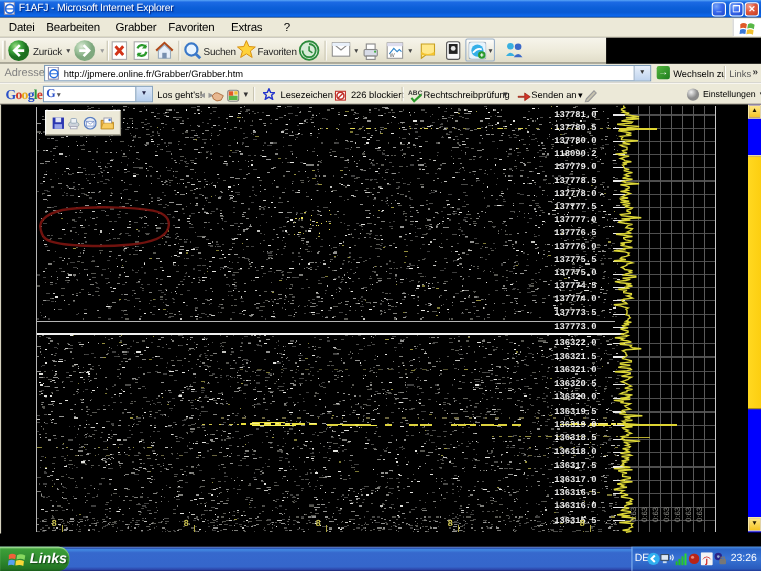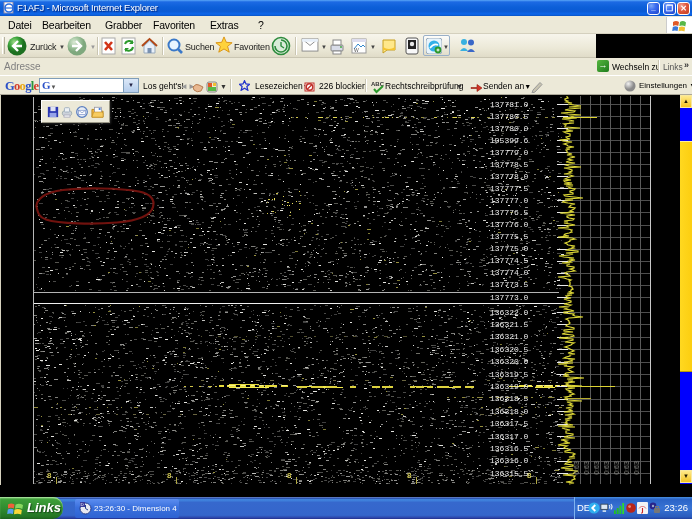--- a/index.html
+++ b/index.html
@@ -11,21 +11,21 @@
 .tbtn{position:absolute;top:2px;width:13px;height:13px;border-radius:3px;border:1px solid #fff;color:#fff;font-size:8px;line-height:11px;text-align:center;font-weight:bold}
 .bblue{background:radial-gradient(circle at 30% 25%,#7ba6f5 0%,#3a6cf0 40%,#1e43c8 100%)}
 .bred{background:radial-gradient(circle at 30% 25%,#f2a292 0%,#e0583d 45%,#c33c1e 100%)}
 
 
 #menu{left:0;top:16px;width:692px;height:18px;background:#ece9d8;border-bottom:1px solid #d4d0be}
 #menu span{position:absolute;top:3px;font-size:10.5px;color:#000;letter-spacing:-0.2px}
 #winlogo{position:absolute;right:0;top:1px;width:26px;height:16px;background:#fff;border-left:1px solid #ccc}
 
 
-#tbar{left:0;top:34px;width:596px;height:24px;background:linear-gradient(180deg,#f7f5ec,#ece9d8 60%,#e0dcc8);border-bottom:1px solid #c9c5b2}
+#tbar{left:0;top:34px;width:551px;height:24px;background:linear-gradient(180deg,#f7f5ec,#ece9d8 60%,#e0dcc8);border-bottom:1px solid #c9c5b2}
 .grip{position:absolute;left:2px;top:3px;bottom:3px;width:3px;border-left:1px solid #fff;border-right:1px solid #b5b2a0}
 .vsep{position:absolute;top:3px;width:2px;height:18px;border-left:1px solid #c9c5b2;border-right:1px solid #fff}
 .tlab2{position:absolute;top:8px;font-size:9px;color:#222;letter-spacing:-0.2px}
 .drp{position:absolute;top:10px;font-size:6px;color:#444}
 
 
 #abar{left:0;top:58px;width:692px;height:17px;background:#ece9d8}
 #abar .lbl{position:absolute;left:4px;top:3px;font-size:10px;color:#808080}
 #afield{position:absolute;left:40px;top:1px;width:552px;height:15px;background:#fff;border:1px solid #7f9db9}
 #afield .url{position:absolute;left:17px;top:2px;font-size:8.5px;color:#000;white-space:nowrap}
@@ -36,21 +36,21 @@
 #abar .chev{position:absolute;left:684px;top:2px;font-size:9px;color:#333;font-weight:bold}
 
 
 #gbar{left:0;top:75px;width:692px;height:20px;background:#ece9d8;border-bottom:1px solid #aca899;border-top:1px solid #fff}
 #gbar .it{position:absolute;top:5px;font-size:8.5px;color:#000;white-space:nowrap}
 #gbox{position:absolute;left:39px;top:2px;width:100px;height:15px;background:#fff;border:1px solid #7f9db9}
 #gbtn{position:absolute;right:0;top:0;width:15px;height:13px;background:linear-gradient(180deg,#dce8f8,#b4cdec);border-left:1px solid #7f9db9;font-size:6px;text-align:center;line-height:13px;color:#224}
 
 
 #content{left:0;top:95px;width:692px;height:390px;background:#000;border-left:1px solid #d6d2bf}
-.freq{position:absolute;left:489px;width:66px;text-align:left;will-change:transform;font-family:"Liberation Mono",monospace;font-size:8px;font-weight:normal;color:#ededed;-webkit-font-smoothing:antialiased;white-space:nowrap}
+.freq{position:absolute;left:489px;width:66px;text-align:center;will-change:transform;font-family:"Liberation Mono",monospace;font-size:8px;font-weight:bold;color:#ededed;-webkit-font-smoothing:antialiased;white-space:nowrap}
 .tlab{position:absolute;top:376px;font-size:8px;font-weight:bold;color:#cfc652;will-change:transform}
 .glab{position:absolute;top:366px;font-size:7px;color:#90908a;writing-mode:vertical-rl;transform:rotate(180deg);will-change:transform}
 
 
 #imgtb{position:absolute;left:40px;top:5px;width:69px;height:23px;background:#ece9d8;border:1px solid #fff;border-right-color:#9a9786;border-bottom-color:#9a9786;box-shadow:1px 1px 2px #222}
 
 
 #sbar{position:absolute;left:679px;top:0;width:12px;height:389px;background:#0000fe}
 .sbtn{position:absolute;left:0;width:12px;height:13px;background:linear-gradient(180deg,#ffe98a,#f4c422);border:1px solid #f8e8a0;color:#201800;font-size:6px;text-align:center;line-height:11px}
 #sthumb{position:absolute;left:0;top:46px;width:12px;height:231px;background:linear-gradient(90deg,#ffd820,#fcce10);border-top:1px solid #ffef9a;border-bottom:1px solid #b89a08}
@@ -199,20 +199,29 @@
   <svg class="abs" style="left:458px;top:3px" width="19" height="18" viewBox="0 0 19 18">
         <circle cx="6" cy="5" r="3" fill="#38b0e0"></circle>
         <path d="M2 14 q4 -6 8 0 z" fill="#38b0e0"></path>
         <circle cx="13" cy="5.5" r="3" fill="#3a68c8"></circle>
         <path d="M9 15 q4 -6 8 0 z" fill="#3a68c8"></path>
       </svg>
 </div>
 
 <div class="abs" id="abar">
   <div class="lbl">Adresse</div>
+  <div id="afield">
+    <svg style="position:absolute;left:2px;top:1px" width="12" height="12" viewBox="0 0 12 12">
+          <rect x="1" y="0" width="9" height="11" fill="#fff" stroke="#88a"></rect>
+          <circle cx="6" cy="6" r="3.6" fill="none" stroke="#2a6ee0" stroke-width="1.4"></circle>
+          <path d="M2.4 6h7.2" stroke="#2a6ee0" stroke-width="1"></path>
+        </svg>
+    <div class="url">http://jpmere.online.fr/Grabber/Grabber.htm</div>
+    <div id="adrop">▼</div>
+  </div>
   <div id="go">→</div>
   <div class="wz">Wechseln zu</div>
   <div class="vsep" style="left:658px;top:2px;height:12px"></div>
   <div class="links">Links</div>
   <div class="chev">»</div>
 </div>
 
 <div class="abs" id="gbar">
   <div class="it" style="left:5px;font-family:'Liberation Serif',serif;font-size:12.5px;font-weight:bold;top:3px;letter-spacing:-0.7px"><span style="color:#2a50c8">G</span><span style="color:#d23a2a">o</span><span style="color:#e8a818">o</span><span style="color:#2a50c8">g</span><span style="color:#28963c">l</span><span style="color:#d23a2a">e</span></div>
   <div id="gbox">
@@ -374,21 +383,21 @@
       <path d="M566 386.5H614" stroke="#ded432" stroke-width="1.5"></path>
       <path d="M566 398H590" stroke="#b8ae2c" stroke-width="1"></path>
       <path d="M55.5 477v7M175.5 477v7M295.5 477v7M415.5 477v7M535.5 477v7" stroke="#b0a842" stroke-width="1"></path>
     </g>
     <polyline points="566,96 566,97 567,98 564,99 564,100 567,101 565,102 571,103 567,104 573,105 580,106 568,107 580,108 568,109 564,110 574,111 573,112 560,113 567,114 580,115 570,116 572,117 574,118 561,119 568,120 573,121 568,122 573,123 563,124 565,125 564,126 564,127 579,128 568,129 565,130 572,131 563,132 565,133 569,134 569,135 569,136 565,137 566,138 569,139 560,140 562,141 571,142 566,143 563,144 566,145 567,146 573,147 565,148 569,149 565,150 566,151 566,152 567,153 571,154 566,155 570,156 574,157 569,158 567,159 571,160 568,161 565,162 574,163 569,164 565,165 568,166 580,167 563,168 568,169 571,170 571,171 568,172 570,173 563,174 569,175 572,176 569,177 566,178 564,179 570,180 563,181 564,182 571,183 563,184 572,185 565,186 570,187 567,188 574,189 573,190 569,191 569,192 572,193 572,194 563,195 564,196 573,197 582,198 564,199 572,200 564,201 561,202 567,203 574,204 570,205 569,206 568,207 574,208 573,209 571,210 569,211 573,212 559,213 567,214 574,215 566,216 566,217 568,218 573,219 572,220 563,221 567,222 563,223 569,224 574,225 566,226 567,227 557,228 567,229 571,230 570,231 571,232 568,233 564,234 563,235 568,236 557,237 571,238 574,239 569,240 569,241 567,242 564,243 566,244 567,245 574,246 571,247 573,248 568,249 566,250 577,251 577,252 565,253 572,254 568,255 558,256 563,257 573,258 568,259 574,260 568,261 570,262 561,263 569,264 566,265 566,266 573,267 573,268 569,269 572,270 574,271 566,272 564,273 565,274 568,275 569,276 557,277 563,278 566,279 570,280 568,281 569,282 569,283 569,284 569,285 568,286 571,287 571,288 572,289 570,290 570,291 568,292 573,293 566,294 571,295 565,296 566,297 570,298 563,299 566,300 570,301 570,302 567,303 563,304 570,305 568,306 558,307 566,308 564,309 570,310 573,311 563,312 563,313 573,314 572,315 574,316 582,317 568,318 565,319 567,320 568,321 568,322 569,323 568,324 566,325 565,326 569,327 573,328 573,329 563,330 563,331 572,332 564,333 561,334 572,335 573,336 569,337 558,338 572,339 572,340 568,341 564,342 573,343 571,344 570,345 567,346 564,347 567,348 569,349 571,350 573,351 570,352 567,353 574,354 569,355 569,356 565,357 563,358 574,359 569,360 572,361 563,362 572,363 557,364 566,365 563,366 572,367 570,368 567,369 568,370 570,371 572,372 565,373 564,374 568,375 562,376 569,377 583,378 566,379 572,380 567,381 574,382 565,383 567,384 565,385 581,386 567,387 574,388 565,389 566,390 570,391 568,392 571,393 573,394 569,395 570,396 564,397 566,398 564,399 566,400 581,401 566,402 569,403 571,404 568,405 572,406 571,407 565,408 570,409 568,410 572,411 563,412 571,413 573,414 564,415 571,416 568,417 571,418 564,419 568,420 565,421 566,422 564,423 567,424 572,425 557,426 574,427 561,428 564,429 569,430 565,431 565,432 565,433 572,434 572,435 566,436 563,437 574,438 565,439 560,440 566,441 564,442 569,443 561,444 557,445 566,446 564,447 563,448 567,449 570,450 564,451 564,452 572,453 574,454 572,455 573,456 568,457 574,458 569,459 567,460 567,461 571,462 565,463 564,464 572,465 572,466 565,467 560,468 572,469 564,470 577,471 574,472 573,473 572,474 562,475 574,476 573,477 573,478 574,479 571,480 571,481 565,482 573,483 568,484" fill="none" stroke="#dcd637" stroke-width="1.25"></polyline>
     <path d="M36 209 C33 200 44 192 62 190 C84 187.5 118 188 138 191.5 C150 194 154 200 152 207 C150 215 138 220.5 116 222.5 C94 224.5 58 224 45 219.5 C38 217 37 213 36 209 Z" fill="none" stroke="#79140f" stroke-width="2.2" stroke-linejoin="round" opacity="0.92"></path>
   </svg>
   <div class="freq" style="top:4.5px">137781.0</div>
       <div class="freq" style="top:16.6px">137780.5</div>
       <div class="freq" style="top:28.6px">137780.0</div>
-      <div class="freq" style="top:40.7px">105399.6</div>
+      <div class="freq" style="top:40.7px">118090.2</div>
       <div class="freq" style="top:52.7px">137779.0</div>
       <div class="freq" style="top:64.8px">137778.5</div>
       <div class="freq" style="top:76.9px">137778.0</div>
       <div class="freq" style="top:88.9px">137777.5</div>
       <div class="freq" style="top:101.0px">137777.0</div>
       <div class="freq" style="top:113.0px">137776.5</div>
       <div class="freq" style="top:125.1px">137776.0</div>
       <div class="freq" style="top:137.2px">137775.5</div>
       <div class="freq" style="top:149.2px">137775.0</div>
       <div class="freq" style="top:161.3px">137774.5</div>
@@ -455,29 +464,20 @@
 <div class="abs" id="task">
   <div id="start">
     <svg style="position:absolute;left:7px;top:3px" width="17" height="16" viewBox="0 0 17 16">
           <path d="M1 4.5 Q4 2.5 7.5 4.5 L6.8 8.5 Q3.8 7 1 8.5 Z" fill="#f0603a"></path>
           <path d="M8.5 4.7 Q12 2.7 16 5 L15.3 9 Q12 7.3 8 8.7 Z" fill="#88d860"></path>
           <path d="M.8 9.5 Q3.6 8 6.6 9.5 L6 14 Q3.2 12.8 .2 14 Z" fill="#58a0f0"></path>
           <path d="M7.4 9.8 Q10.6 8.3 14.8 10 L14.2 14.5 Q11 13 7 14.2 Z" fill="#f8d838"></path>
         </svg>
     <div class="stxt">Links</div>
   </div>
-  <div class="wbtn" id="wb1">
-    <svg style="position:absolute;left:4px;top:3px" width="13" height="13" viewBox="0 0 13 13">
-          <circle cx="6.5" cy="6.5" r="5.5" fill="#e8e8f0" stroke="#223a8a"></circle>
-          <path d="M6.5 3 v3.5 l2.5 1.5" stroke="#223a8a" fill="none"></path>
-          <rect x="1" y="0" width="5" height="5" fill="#3a3a9a"></rect>
-          <text x="1.6" y="4.2" font-size="4.4" fill="#fff">D</text>
-        </svg>
-    <div class="wtxt">23:26:30 - Dimension 4</div>
-  </div>
   <div id="tray">
     <div class="de">DE</div>
     <svg style="position:absolute;left:13px;top:5px" width="12" height="12" viewBox="0 0 14 14">
           <circle cx="7" cy="7" r="6.5" fill="#30aeee"></circle>
           <path d="M8.5 3.5 L5 7 L8.5 10.5" stroke="#fff" stroke-width="2.2" fill="none"></path>
         </svg>
     <svg style="position:absolute;left:25px;top:6px" width="13" height="11" viewBox="0 0 15 12">
           <rect x="1" y="1" width="8" height="6" fill="#dce8f4" stroke="#345"></rect>
           <rect x="3" y="8" width="4" height="2" fill="#cde"></rect>
           <path d="M10.5 2 q1.8 2 0 4 M12.5 1 q2.8 3 0 6" stroke="#e8f0f8" fill="none" stroke-width="1.2"></path>

